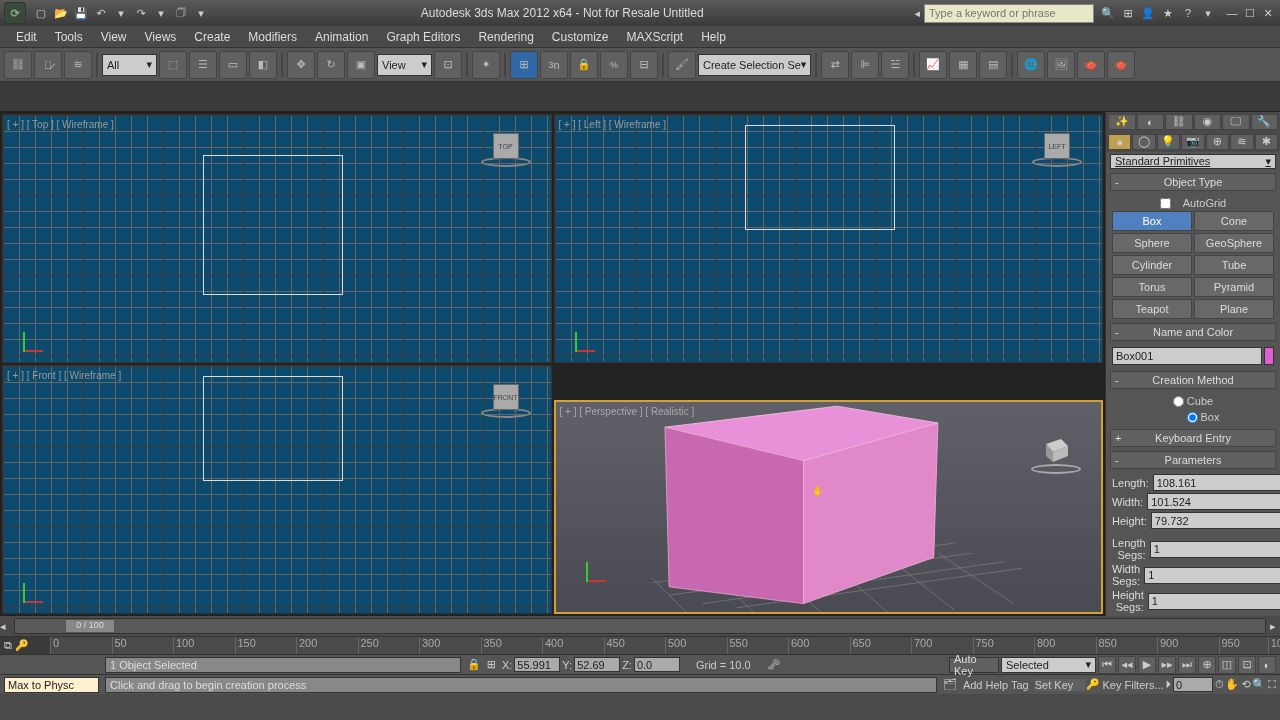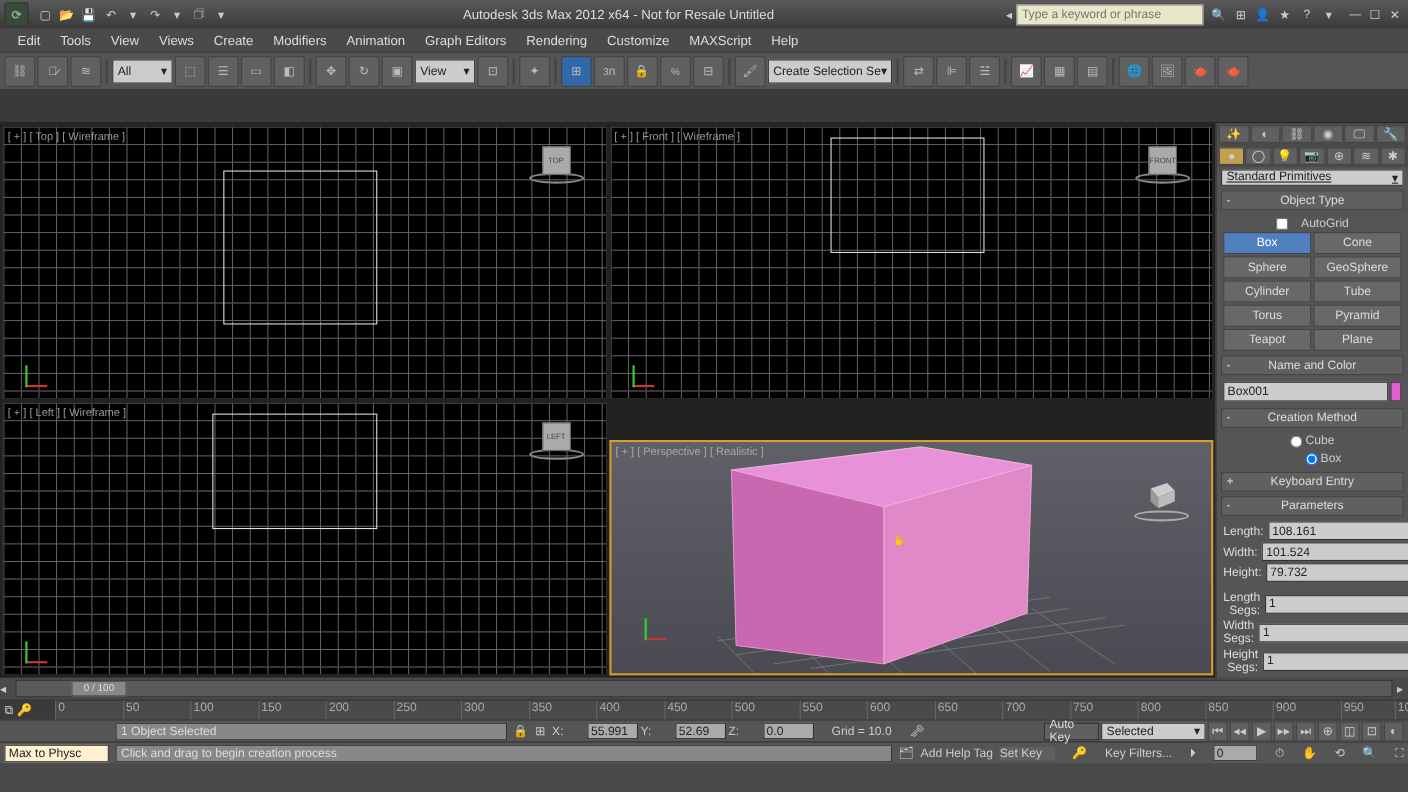--- a/index.html
+++ b/index.html
@@ -27,21 +27,21 @@
 .toolbar .tsep { width: 2px; height: 24px; background: #444; margin: 0 2px; }
 .toolbar .tsel { height: 22px; background: #ccc; border: 1px solid #333; color: #222; padding: 0 4px; display: flex; align-items: center; min-width: 50px; }
 .toolbar .tsel .arr { margin-left: auto; }
 
 
 .trackbar { height: 30px; background: #3a3a3a; border-bottom: 1px solid #222; }
 
 
 .main { display: flex; height: 504px; }
 .viewports { flex: 1; display: grid; grid-template-columns: 1fr 1fr; grid-template-rows: 1fr 1fr; gap: 2px; background: #222; padding: 2px; }
-.viewport { background: #000000; position: relative; overflow: hidden; border: 1px solid #333; }
+.viewport { background: #0c4a6e; position: relative; overflow: hidden; border: 1px solid #333; }
 .viewport.active { border: 2px solid #d4a030; }
 .vplabel { position: absolute; top: 4px; left: 4px; color: #999; font-size: 10px; z-index: 10; }
 .vpgrid { position: absolute; inset: 0; background-image: linear-gradient(#666 1px, transparent 1px), linear-gradient(90deg, #666 1px, transparent 1px); background-size: 16px 16px; }
 .vpgrid2 { position: absolute; inset: 0; background-image: linear-gradient(#3a3a3a 1px, transparent 1px), linear-gradient(90deg, #3a3a3a 1px, transparent 1px); background-size: 80px 80px; }
 .vpaxis { position: absolute; bottom: 10px; left: 20px; width: 30px; height: 30px; }
 .vpaxis::before { content: ''; position: absolute; bottom: 0; left: 0; width: 20px; height: 2px; background: #c33; }
 .vpaxis::after { content: ''; position: absolute; bottom: 0; left: 0; width: 2px; height: 20px; background: #3c3; }
 .viewcube { position: absolute; top: 10px; right: 20px; width: 50px; height: 50px; }
 .viewcube .ring { width: 50px; height: 10px; border: 2px solid #888; border-radius: 50%; position: absolute; bottom: 8px; }
 .viewcube .face { width: 26px; height: 26px; background: #aaa; border: 1px solid #666; position: absolute; top: 8px; left: 12px; display: flex; align-items: center; justify-content: center; font-size: 7px; color: #444; }
@@ -81,21 +81,21 @@
 .timeline-area .tslider .thumb { position: absolute; left: 50px; width: 50px; height: 100%; background: #888; border: 1px solid #555; text-align: center; color: #ddd; font-size: 9px; }
 
 .ruler { height: 18px; background: #4a4a4a; display: flex; position: relative; border-top: 1px solid #333; }
 .ruler .tick { position: absolute; top: 0; font-size: 9px; color: #aaa; border-left: 1px solid #666; padding-left: 2px; height: 100%; }
 .ruler .keyarea { width: 50px; background: #3a3a3a; display: flex; align-items: center; }
 
 
 .status1 { height: 20px; background: #555; display: flex; align-items: center; gap: 6px; padding: 0 4px; border-top: 1px solid #333; }
 .status1 .sbox { background: #888; border: 1px solid #333; padding: 1px 4px; color: #ddd; height: 16px; display: flex; align-items: center; }
 .status1 .coord { display: flex; align-items: center; gap: 2px; }
-.status1 .coord input { width: 46px; background: #aaa; border: 1px solid #333; color: #222; padding: 0 2px; height: 15px; margin-left: 20px; }
+.status1 .coord input { width: 46px; background: #aaa; border: 1px solid #333; color: #222; padding: 0 2px; height: 15px; }
 .status1 .right-controls { margin-left: auto; display: flex; gap: 2px; align-items: center; }
 .status1 .pbtn { width: 18px; height: 18px; background: #606060; border: 1px solid #444; display: flex; align-items: center; justify-content: center; }
 
 .status2 { height: 20px; background: #555; display: flex; align-items: center; gap: 6px; padding: 0 4px; border-top: 1px solid #333; }
 .status2 .script { width: 95px; background: #fff0d0; border: 1px solid #333; color: #222; padding: 1px 3px; height: 16px; }
 .status2 .prompt { flex: 1; background: #888; border: 1px solid #333; padding: 1px 4px; color: #ddd; height: 16px; }
 
 input[type=checkbox], input[type=radio] { width: 11px; height: 11px; }
 svg { width: 14px; height: 14px; }
 </style>
@@ -212,37 +212,37 @@
       <div class="viewcube">
           <div class="ring"></div>
           <div class="face">TOP</div>
         </div>
       <div class="vpaxis"></div>
     </div>
 
     <div class="viewport">
       <div class="vpgrid"></div>
         <div class="vpgrid2"></div>
+      <div class="vplabel">[ + ] [ Left ] [ Wireframe ]</div>
+      <div class="wireframe-box" style="left:190px;top:10px;width:150px;height:105px"></div>
+      <div class="viewcube">
+          <div class="ring"></div>
+          <div class="face">LEFT</div>
+        </div>
+      <div class="vpaxis"></div>
+    </div>
+
+    <div class="viewport">
+      <div class="vpgrid"></div>
+        <div class="vpgrid2"></div>
       <div class="vplabel">[ + ] [ Front ] [ Wireframe ]</div>
       <div class="wireframe-box" style="left:200px;top:10px;width:140px;height:105px"></div>
       <div class="viewcube">
           <div class="ring"></div>
           <div class="face">FRONT</div>
-        </div>
-      <div class="vpaxis"></div>
-    </div>
-
-    <div class="viewport">
-      <div class="vpgrid"></div>
-        <div class="vpgrid2"></div>
-      <div class="vplabel">[ + ] [ Left ] [ Wireframe ]</div>
-      <div class="wireframe-box" style="left:190px;top:10px;width:150px;height:105px"></div>
-      <div class="viewcube">
-          <div class="ring"></div>
-          <div class="face">LEFT</div>
         </div>
       <div class="vpaxis"></div>
     </div>
 
     <div class="viewport active persp">
       <div class="vplabel" style="color:#aaa">[ + ] [ Perspective ] [ Realistic ]</div>
       <svg viewBox="0 0 540 250" style="width:100%;height:100%;position:absolute;inset:0">
 
         <g stroke="#777" stroke-width="1">
           <line x1="80" y1="230" x2="440" y2="180"></line>
@@ -457,21 +457,21 @@
     <div class="pbtn">⊡</div>
     <div class="pbtn">◐</div>
   </div>
 </div>
 
 <div class="status2">
   <input class="script" value="Max to Physc" style="">
   <div class="prompt">Click and drag to begin creation process</div>
   <span>🗂</span>
   <span>Add Help Tag</span>
-  <div style="margin-left:auto;display:flex;gap:16px;align-items:center">
+  <div style="margin-left:auto;display:flex;gap:2px;align-items:center">
     <div class="sbox" style="width:50px;background:#606060">Set Key</div>
     <span>🔑</span>
     <span>Key Filters...</span>
     <div class="pbtn">⏵</div>
     <input style="width: 40px; background: rgb(170, 170, 170); border: 1px solid rgb(51, 51, 51); color: rgb(34, 34, 34); padding: 0px 2px; height: 15px;" value="0">
     <div class="pbtn">⏱</div>
     <div class="pbtn">✋</div>
     <div class="pbtn">⟲</div>
     <div class="pbtn">🔍</div>
     <div class="pbtn">⛶</div>

